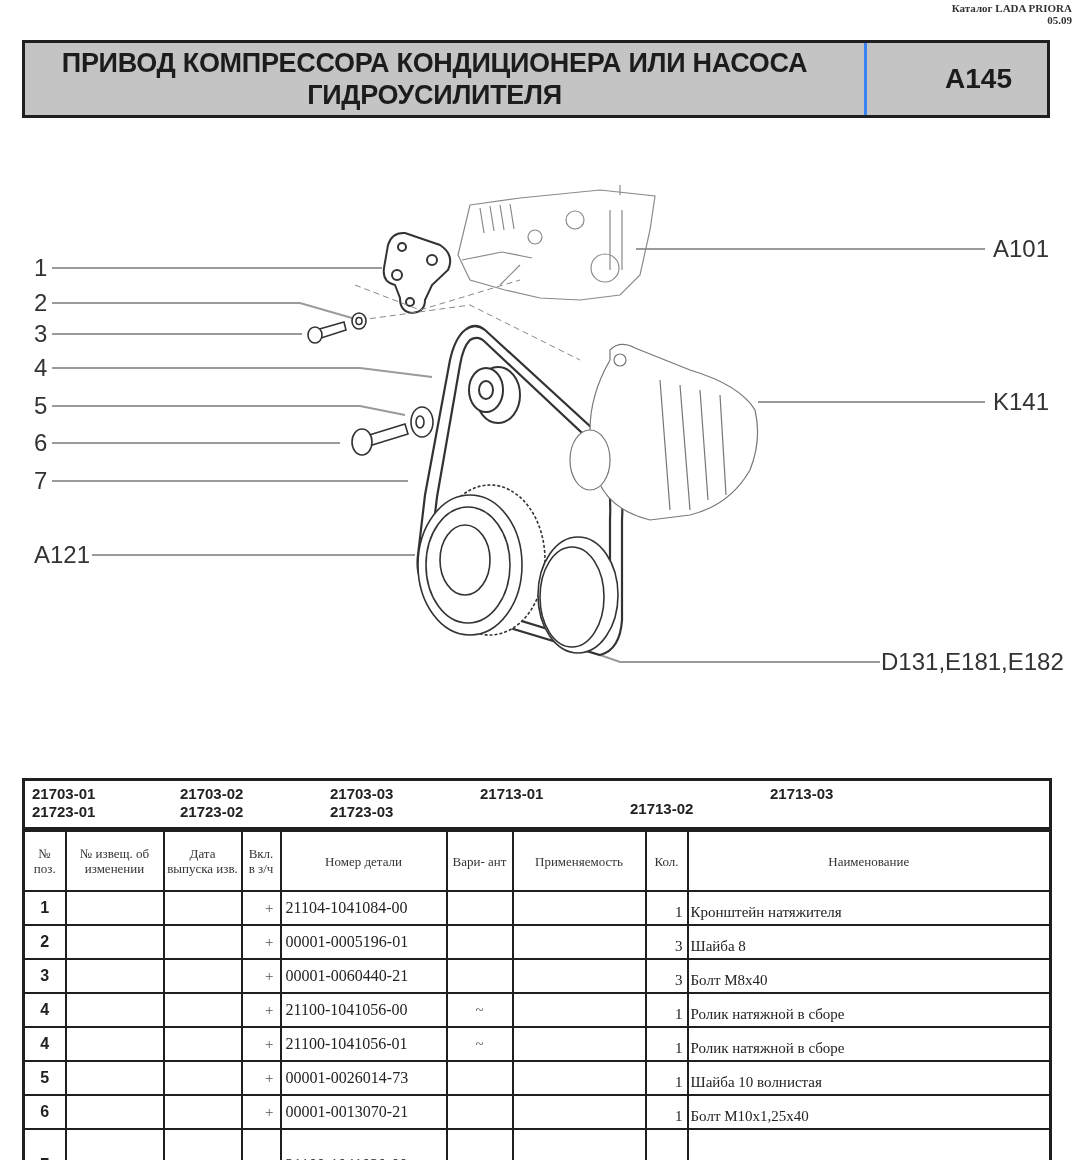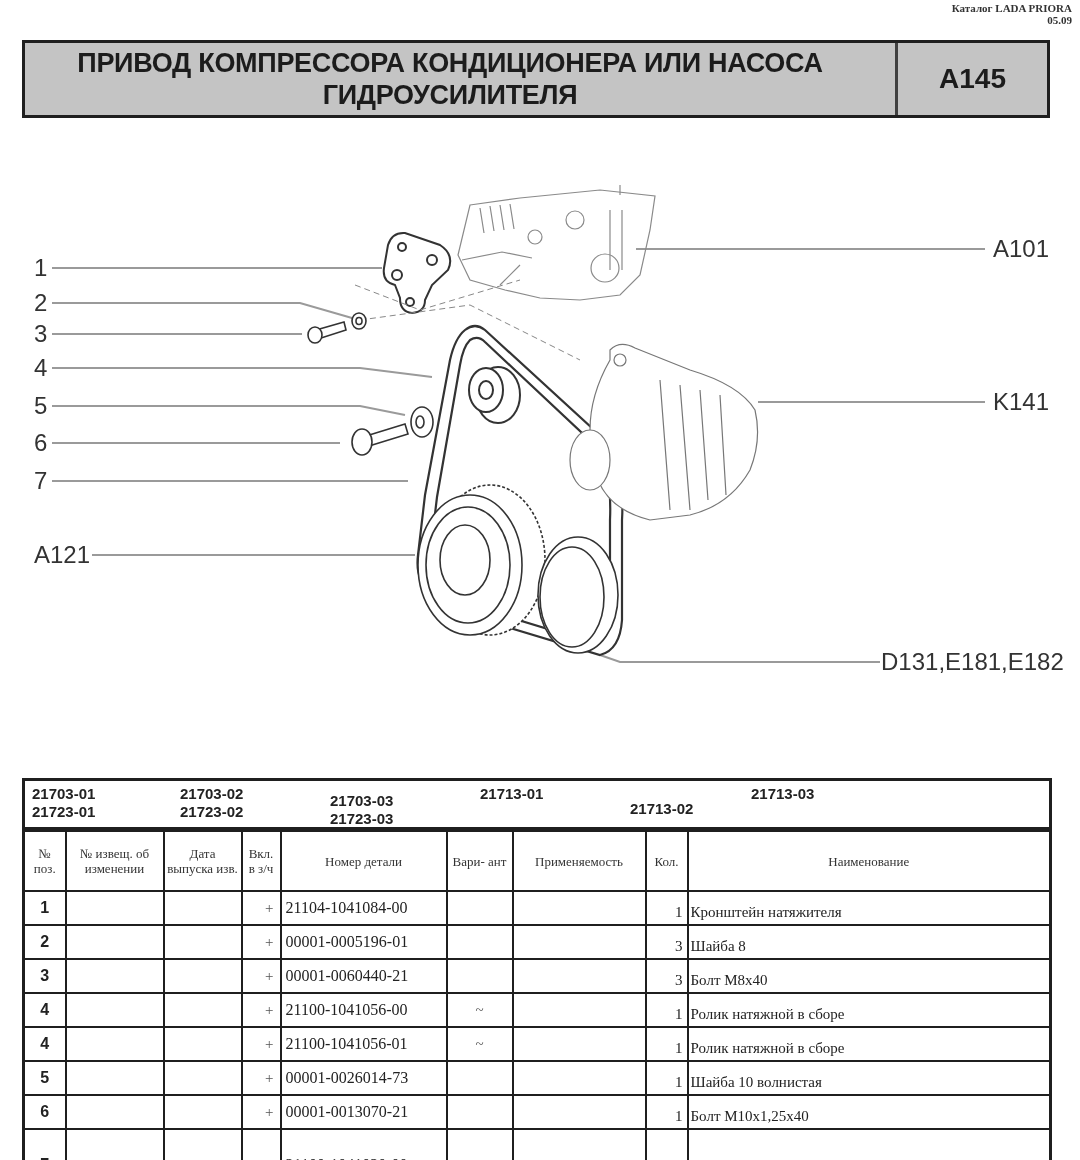--- a/index.html
+++ b/index.html
@@ -1,22 +1,22 @@
 <!DOCTYPE html>
 <html><head>
 <meta charset="utf-8">
 <style>
   html, body { margin: 0; padding: 0; background: #ffffff; }
   body { width: 1080px; height: 1160px; position: relative; overflow: hidden; font-family: "Liberation Sans", sans-serif; color: #1a1a1a; }
 
   .catalog-meta { position: absolute; right: 8px; top: 2px; text-align: right; font-family: "Liberation Serif", serif; font-weight: bold; font-size: 11px; line-height: 12px; color: #333; }
 
   .title-bar { position: absolute; left: 22px; top: 40px; width: 1028px; height: 78px; background: #c4c4c4; border: 3px solid #1f1f1f; box-sizing: border-box; display: flex; }
-  .title-text { flex: 1; display: flex; align-items: center; justify-content: center; text-align: center; font-weight: bold; font-size: 27px; line-height: 32px; letter-spacing: -0.3px; color: #1c1c1c; border-right: 3px solid #404040; padding-right: 20px; }
-  .title-code { width: 149px; display: flex; align-items: center; justify-content: center; font-weight: bold; font-size: 28px; color: #1c1c1c; }
+  .title-text { flex: 1; display: flex; align-items: center; justify-content: center; text-align: center; font-weight: bold; font-size: 27px; line-height: 32px; letter-spacing: -0.3px; color: #1c1c1c; border-right: 3px solid #3b82f6; padding-right: 20px; }
+  .title-code { width: 137px; display: flex; align-items: center; justify-content: center; font-weight: bold; font-size: 28px; color: #1c1c1c; padding-left: 43px; }
 
   .diagram { position: absolute; left: 0; top: 140px; width: 1080px; height: 560px; }
   .callout-label { position: absolute; font-size: 24px; color: #333; line-height: 20px; }
 
   .models { position: absolute; left: 22px; top: 778px; width: 1030px; height: 52px; border: 3px solid #1f1f1f; box-sizing: border-box; font-weight: bold; font-size: 15px; color: #222; }
   .model { position: absolute; line-height: 18px; }
 
   table.parts { position: absolute; left: 22px; top: 830px; width: 1030px; border-collapse: collapse; font-family: "Liberation Serif", serif; font-size: 15px; color: #222; }
   table.parts th, table.parts td { border: 2px solid #1f1f1f; padding: 0 2px; height: 29px; }
   table.parts th { font-weight: normal; font-size: 13px; line-height: 15px; text-align: center; height: 58px; color: #333; }
@@ -148,31 +148,31 @@
 
 <div class="models">
   <div class="model" style="left:7px; top:4px;">
     <div>21703-01</div>
     <div>21723-01</div>
   </div>
   <div class="model" style="left:155px; top:4px;">
     <div>21703-02</div>
     <div>21723-02</div>
   </div>
-  <div class="model" style="left:305px; top:11px;">
+  <div class="model" style="left:305px; top:4px;">
     <div>21703-03</div>
     <div>21723-03</div>
   </div>
   <div class="model" style="left:455px; top:4px;">
     <div>21713-01</div>
   </div>
   <div class="model" style="left:605px; top:19px;">
     <div>21713-02</div>
   </div>
-  <div class="model" style="left:726px; top:4px;">
+  <div class="model" style="left:745px; top:4px;">
     <div>21713-03</div>
   </div>
 </div>
 
 <table class="parts">
   <colgroup>
     <col style="width:42px">
       <col style="width:98px">
       <col style="width:78px">
       <col style="width:39px">

